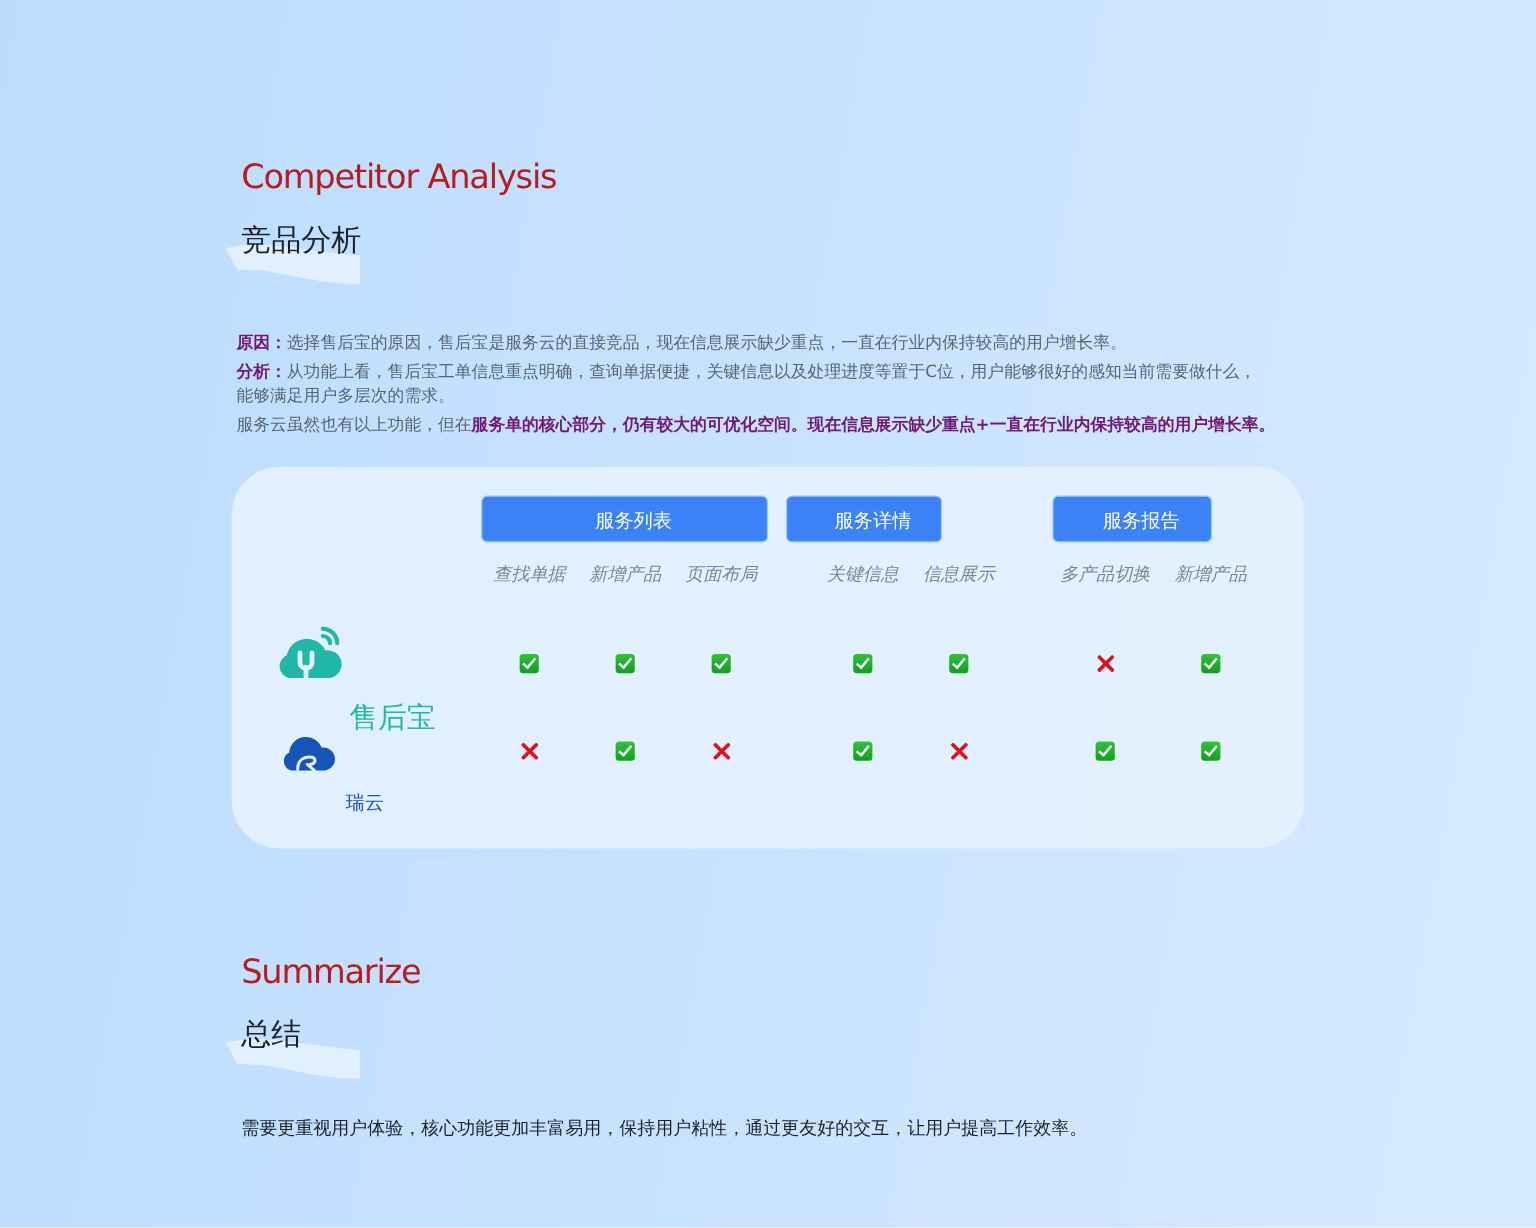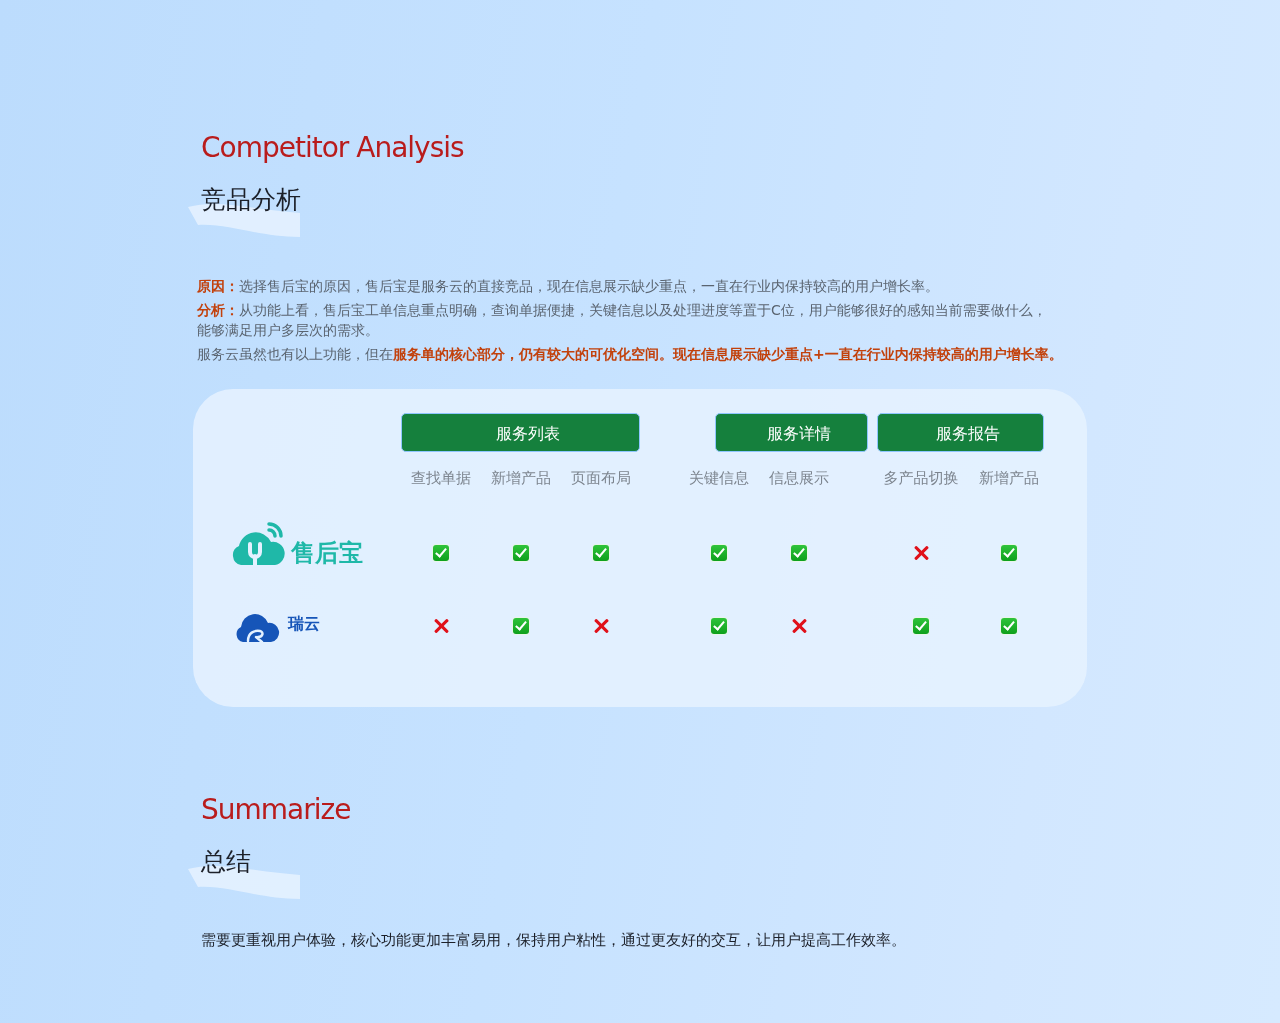--- a/index.html
+++ b/index.html
@@ -19,53 +19,54 @@
       z-index: 2;
       text-align: right;
     }
     .swoosh {
       position: absolute; width: 112px; height: 38px; z-index: 1;
     }
     .para {
       position: absolute; left: 197px; font-size: 14px; color: #5a6470; line-height: 20px;
       white-space: nowrap;
     }
-    .para b { color: #c2410c; font-weight: bold; margin-top: 24px; }
+    .para b { color: #701a75; font-weight: bold; margin-top: 24px; }
     .card {
       position: absolute; left: 193px; top: 389px; width: 894px; height: 318px;
       background: rgba(230,242,255,0.85); border-radius: 40px;
     }
     .cat-btn {
-      position: absolute; top: 413px; height: 39px; background: #15803d;
+      position: absolute; top: 413px; height: 39px; background: #3b82f6;
       border-radius: 5px; color: #fff; font-size: 16px; text-align: center;
       line-height: 39px; border: 1px solid #8fc6ff; box-sizing: border-box; cursor: pointer; padding-left: 15px;
     }
     .feat {
       position: absolute; top: 469px; font-size: 15px; color: #7d858f; white-space: nowrap;
       transform: translateX(-50%);
+      font-style: italic;
     }
     .mark {
       position: absolute; width: 16px; height: 16px; transform: translate(-50%, -50%);
     }
     .mark.yes {
       background: linear-gradient(#2fc43a, #0ea01c); border-radius: 3px;
       box-shadow: 0 0 0 1px #e8f6e8;
     }
     .mark.yes::after {
       content: ""; position: absolute; left: 5px; top: 1px; width: 4px; height: 9px;
       border: solid #fff; border-width: 0 2px 2px 0; transform: rotate(40deg);
     }
     .mark.no::before, .mark.no::after {
       content: ""; position: absolute; left: 7px; top: -1px; width: 3px; height: 18px;
       background: #e0101a; border-radius: 1px;
     }
     .mark.no::before { transform: rotate(45deg); }
     .mark.no::after { transform: rotate(-45deg); }
     .logo-text {
-      position: absolute; font-weight: bold; white-space: nowrap;
+      position: absolute; font-weight: normal; white-space: nowrap; margin-top: 45px;
     }
   </style>
 </head>
 <body>
 
 <svg class="swoosh" style="left:188px;top:199px" viewBox="0 0 112 38">
   <path d="M0 8 C30 0, 60 10, 112 14 L112 38 C70 38, 40 24, 10 26 Z" fill="#e6f2ff" opacity="0.85"></path>
 </svg>
 <div class="section-title" style="top:134px">Competitor Analysis</div>
 <div class="section-sub" style="top:187px">竞品分析</div>
@@ -77,22 +78,22 @@
   <b>分析：</b><span>从功能上看，售后宝工单信息重点明确，查询单据便捷，关键信息以及处理进度等置于C位，用户能够很好的感知当前需要做什么，</span><br>
   <span>能够满足用户多层次的需求。</span>
 </div>
 <div class="para" style="top:344px">
   <span>服务云虽然也有以上功能，但在</span><b>服务单的核心部分，仍有较大的可优化空间。现在信息展示缺少重点+一直在行业内保持较高的用户增长率。</b>
 </div>
 
 <div class="card"></div>
 
 <div class="cat-btn" style="left:401px;width:239px">服务列表</div>
-<div class="cat-btn" style="left:715px;width:153px">服务详情</div>
-<div class="cat-btn" style="left:877px;width:167px">服务报告</div>
+<div class="cat-btn" style="left:655px;width:130px">服务详情</div>
+<div class="cat-btn" style="left:877px;width:133px">服务报告</div>
 
 <div class="feat" style="left:441px">查找单据</div>
 <div class="feat" style="left:521px">新增产品</div>
 <div class="feat" style="left:601px">页面布局</div>
 <div class="feat" style="left:719px">关键信息</div>
 <div class="feat" style="left:799px">信息展示</div>
 <div class="feat" style="left:921px">多产品切换</div>
 <div class="feat" style="left:1009px">新增产品</div>
 
 <svg style="position:absolute;left:229px;top:520px" width="58" height="46" viewBox="0 0 58 46">

